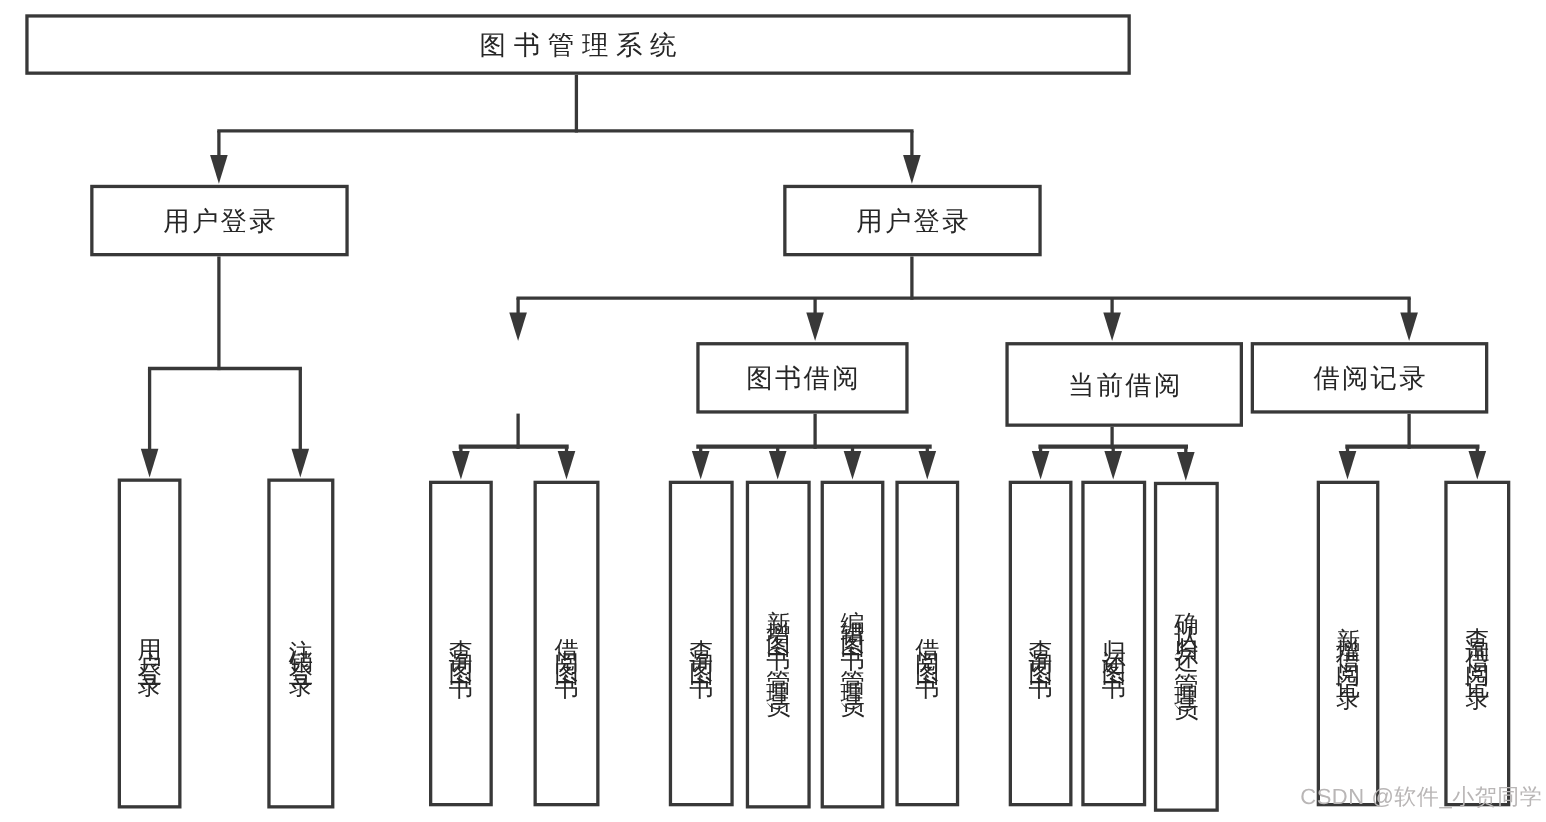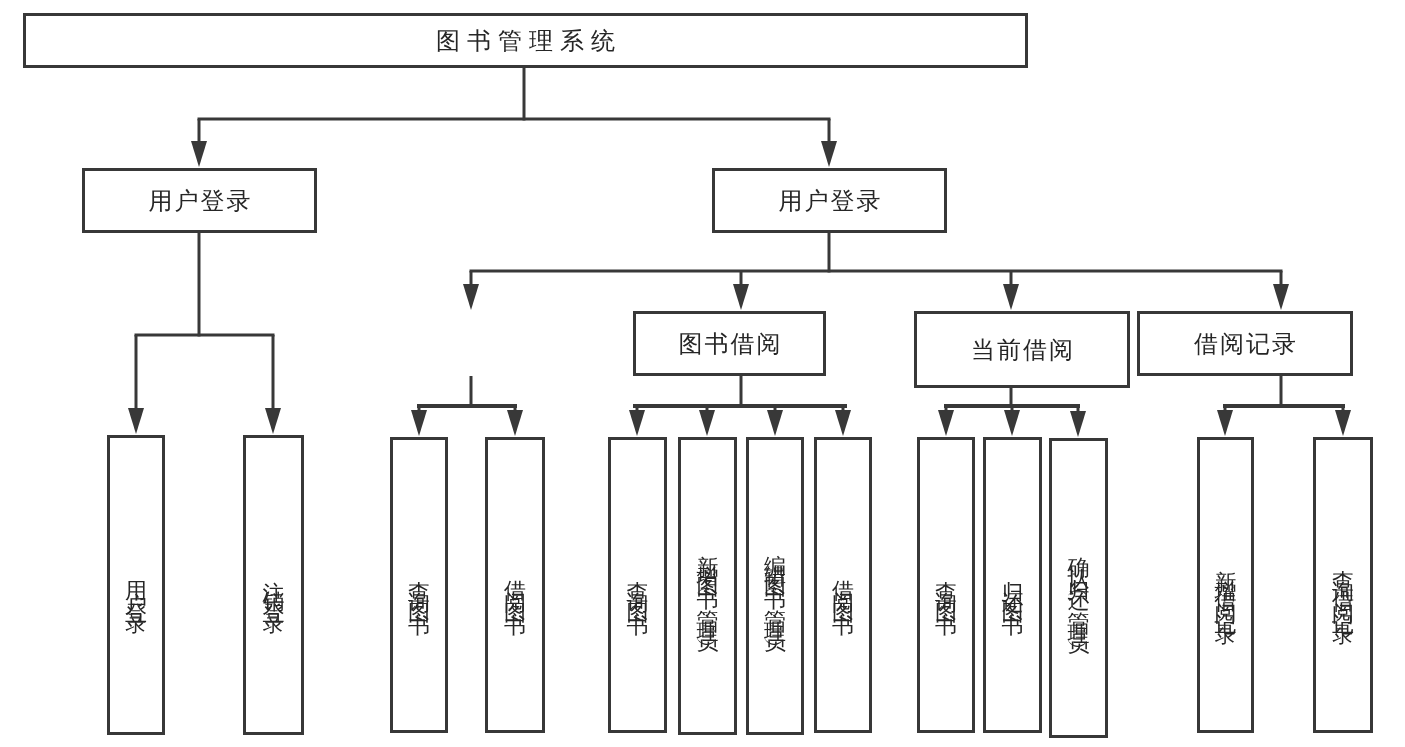--- a/index.html
+++ b/index.html
@@ -145,14 +145,15 @@
   <div class="node leaf" style="left:746px;top:437px;width:58px;height:298px">编辑图书（管理员）</div>
   <div class="node leaf" style="left:814px;top:437px;width:58px;height:296px">借阅图书</div>
 
   <div class="node leaf" style="left:917px;top:437px;width:58px;height:296px">查询图书</div>
   <div class="node leaf" style="left:983px;top:437px;width:59px;height:296px">归还图书</div>
   <div class="node leaf" style="left:1049px;top:438px;width:59px;height:300px">确认归还（管理员）</div>
 
   <div class="node leaf" style="left:1197px;top:437px;width:57px;height:296px">新增借阅记录</div>
   <div class="node leaf" style="left:1313px;top:437px;width:60px;height:296px">查询借阅记录</div>
 
+  <div class="watermark">CSDN @软件_小贺同学</div>
 
 </div>
 
 </body></html>

